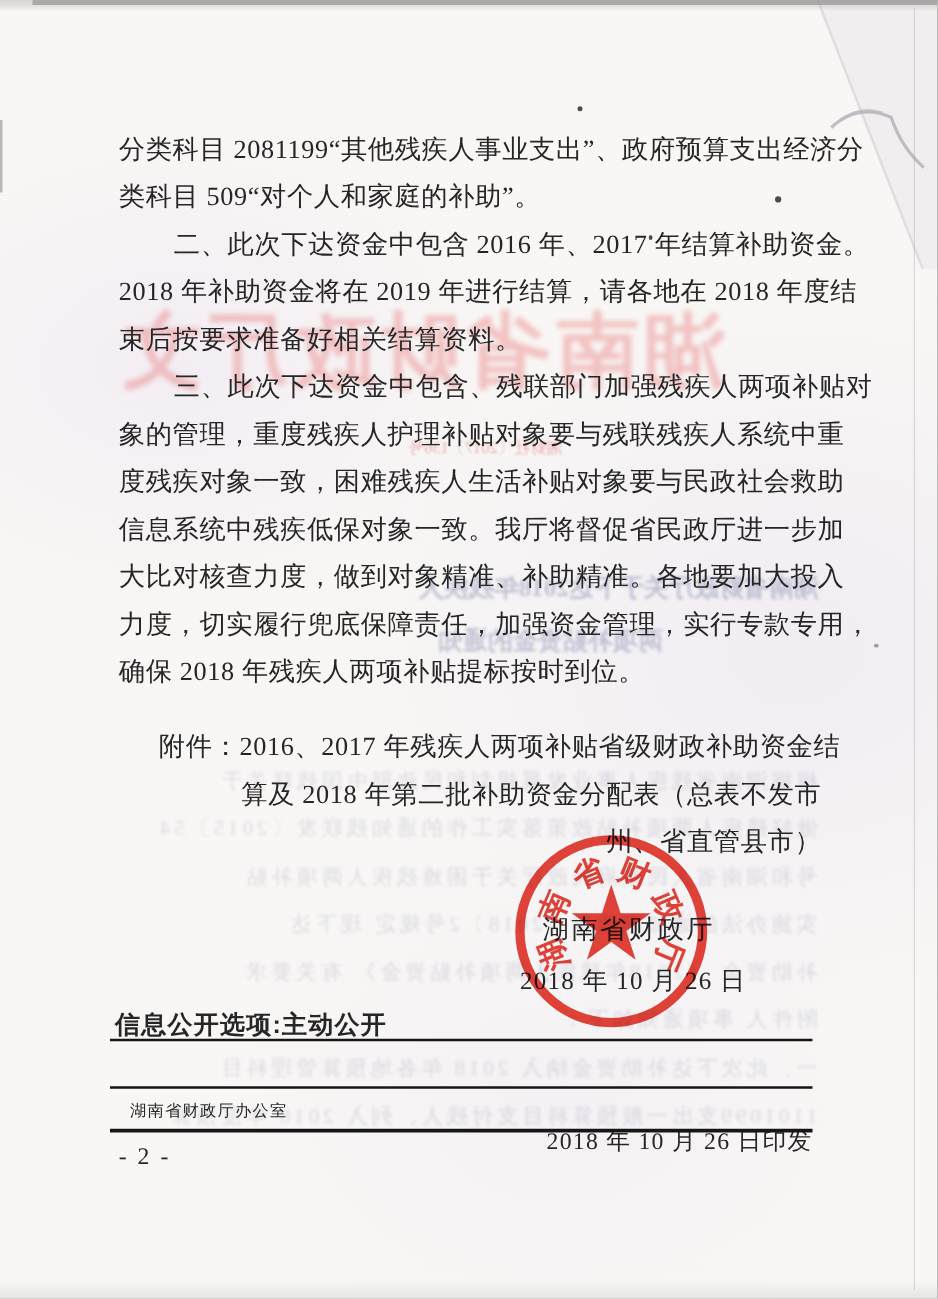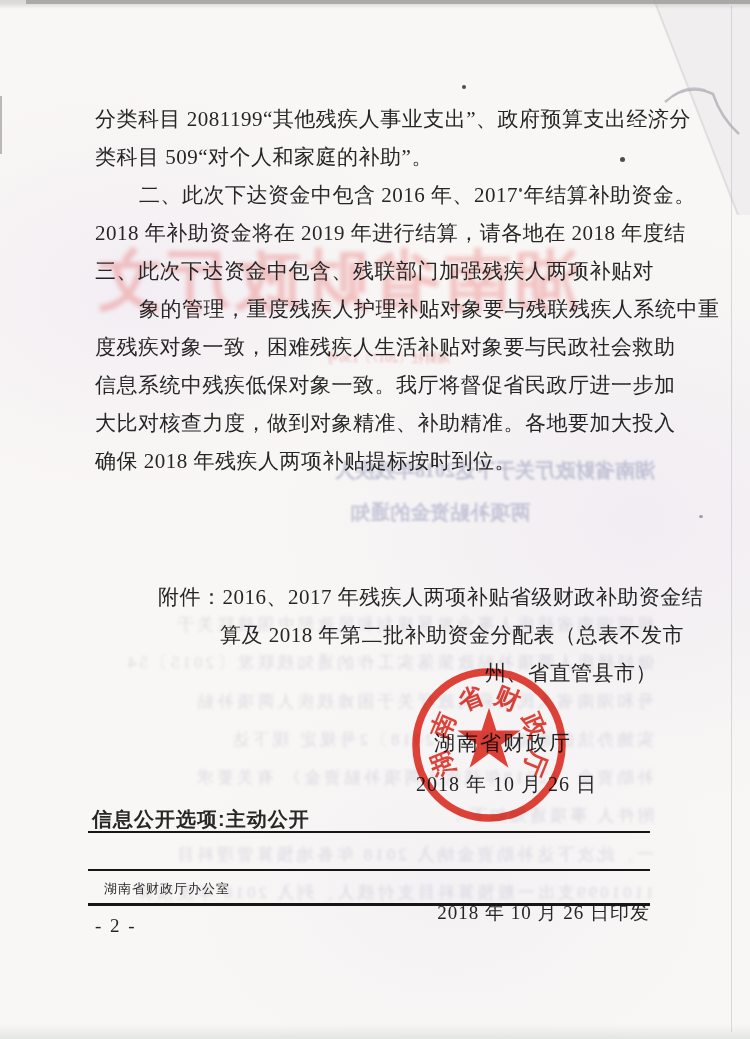--- a/index.html
+++ b/index.html
@@ -33,21 +33,21 @@
   .bleed-title2{left:320px;top:499px;width:210px;font-size:20px;font-weight:bold;
     color:rgba(120,126,170,.4);filter:blur(1.2px);}
   .bleed-rows{left:86px;top:606px;width:568px;font-size:17px;letter-spacing:3px;
     color:rgba(118,124,160,.22);filter:blur(1.4px);}
   .bleed-rows .bl-row{height:38.3px;line-height:38.3px;overflow:hidden;}
   
   .bodytext{position:absolute;left:95px;top:100px;width:562px;z-index:2;font-size:21px;letter-spacing:.5px;}
   .bodytext .bline{height:38px;line-height:38px;white-space:nowrap;}
   .bodytext .bline:nth-child(3),.bodytext .bline:nth-child(6){text-indent:44px;text-align:right;}
   .attach{position:absolute;left:127px;top:578px;width:530px;z-index:2;font-size:21px;letter-spacing:.5px;}
-  .attach .bline{height:38px;line-height:38px;white-space:nowrap;margin-left:31px;}
+  .attach .bline{height:38px;line-height:38px;white-space:nowrap;}
   .attach .bline:nth-child(2),.attach .bline:nth-child(3){padding-left:62px;text-align:right;}
   
   .sig-org{position:absolute;left:434px;top:729px;z-index:2;font-size:21px;letter-spacing:2px;white-space:nowrap;}
   .sig-date{position:absolute;left:416px;top:771px;z-index:2;font-size:20px;letter-spacing:1px;white-space:nowrap;}
   .seal{position:absolute;left:406px;top:662px;width:166px;height:166px;z-index:3;
     mix-blend-mode:multiply;opacity:.93;}
   
   .f-info{position:absolute;left:92px;top:806px;z-index:2;font-size:20px;font-weight:bold;
     font-family:"Liberation Sans","DejaVu Sans",sans-serif;letter-spacing:1px;}
   .rule{position:absolute;left:88px;width:562px;background:#161616;z-index:2;}
@@ -77,25 +77,27 @@
       <div class="bl-row">附件人 事项通知如下：</div>
       <div class="bl-row">一、此次下达补助资金纳入 2018 年各地预算管理科目</div>
       <div class="bl-row">1101099支出一般预算科目支付残人、列入 2018 年度预算</div>
     </div>
 
   <div class="bodytext">
       <div class="bline">分类科目 2081199“其他残疾人事业支出”、政府预算支出经济分</div>
       <div class="bline">类科目 509“对个人和家庭的补助”。</div>
       <div class="bline">二、此次下达资金中包含 2016 年、2017 年结算补助资金。</div>
       <div class="bline">2018 年补助资金将在 2019 年进行结算，请各地在 2018 年度结</div>
+      <div class="bline">束后按要求准备好相关结算资料。</div>
       <div class="bline">三、此次下达资金中包含、残联部门加强残疾人两项补贴对</div>
       <div class="bline">象的管理，重度残疾人护理补贴对象要与残联残疾人系统中重</div>
       <div class="bline">度残疾对象一致，困难残疾人生活补贴对象要与民政社会救助</div>
       <div class="bline">信息系统中残疾低保对象一致。我厅将督促省民政厅进一步加</div>
       <div class="bline">大比对核查力度，做到对象精准、补助精准。各地要加大投入</div>
+      <div class="bline">力度，切实履行兜底保障责任，加强资金管理，实行专款专用，</div>
       <div class="bline">确保 2018 年残疾人两项补贴提标按时到位。</div>
     </div>
 
   <div class="attach">
       <div class="bline">附件：2016、2017 年残疾人两项补贴省级财政补助资金结</div>
       <div class="bline">算及 2018 年第二批补助资金分配表（总表不发市</div>
       <div class="bline">州、省直管县市）</div>
     </div>
 
   <div class="sig-org">湖南省财政厅</div>

